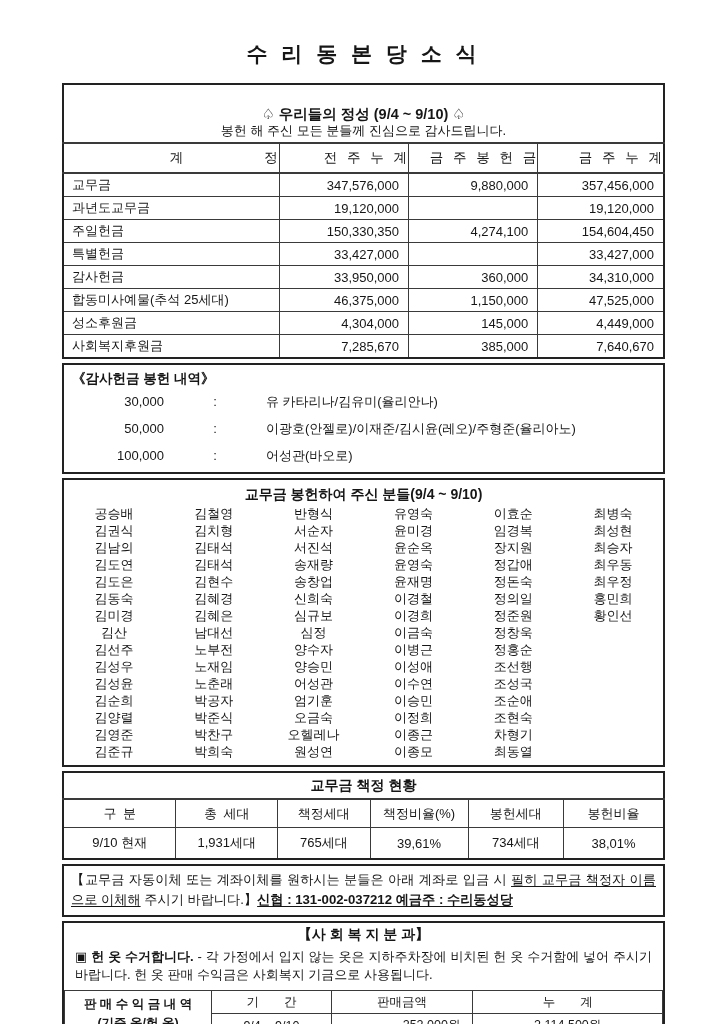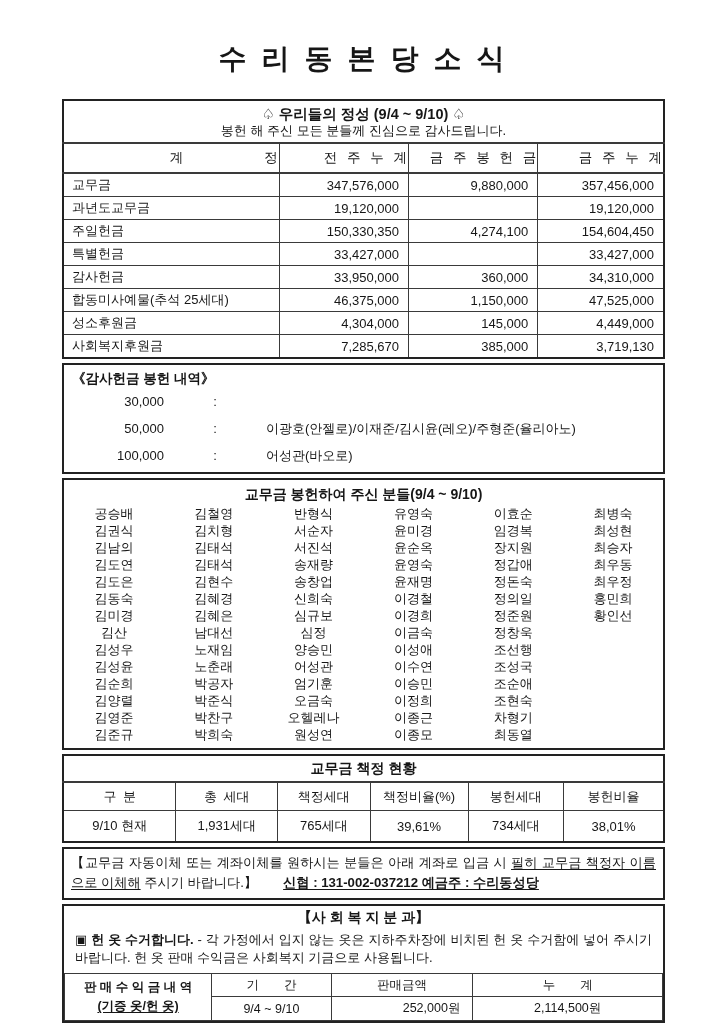--- a/index.html
+++ b/index.html
@@ -4,31 +4,31 @@
 <style>
   html,body{margin:0;padding:0;background:#ffffff;}
   body{
     width:724px;height:1024px;overflow:hidden;
     font-family:"Liberation Sans","DejaVu Sans",sans-serif;
     color:#161616;
   }
   .page{box-sizing:border-box;width:724px;padding:40px 59px 0 62px;}
 
   .doc-title{
-    margin:0 0 21px;text-align:center;
-    font-size:28px;font-weight:bold;letter-spacing:4px;white-space:nowrap;font-family:Liberation Serif, serif;
+    margin:0 0 15px;text-align:center;
+    font-size:21px;font-weight:bold;letter-spacing:4px;white-space:nowrap;
   }
 
   
   .tbl{width:100%;border-collapse:collapse;border:2px solid #222;table-layout:fixed;}
   .tbl th,.tbl td{border:1px solid #3a3a3a;}
   .box{border:2px solid #222;margin-top:4px;box-sizing:border-box;}
 
   
-  .cap{text-align:center;padding:4px 0 3px;border-bottom-width:2px !important;}
+  .cap{text-align:center;padding:20px 0 3px;border-bottom-width:2px !important;}
   .cap-title{font-weight:bold;font-size:14.5px;line-height:18px;}
   .cap-sub{font-size:13px;line-height:16px;}
   .offerings th{
     font-weight:normal;font-size:13.5px;height:26px;
     word-spacing:6px;text-align:right;border-bottom-width:2px !important;
   }
   .offerings tbody td{font-size:13px;height:22px;padding:0 9px;}
   .offerings tbody td.acc{text-align:left;padding-left:8px;}
   .offerings tbody td.num{text-align:right;}
 
@@ -47,21 +47,21 @@
 
   
   .assessment{margin-top:4px;}
   .cap2{text-align:center;font-weight:bold;font-size:14px;height:23px;border-bottom-width:2px !important;}
   .assessment th{font-weight:normal;font-size:13px;height:25px;text-align:center;word-spacing:3px;}
   .assessment tbody td{text-align:center;font-size:13px;height:28px;}
 
   
   .notice{padding:4px 7px 5px;font-size:13.2px;line-height:20px;text-align:justify;}
   .u{text-decoration:underline;text-underline-offset:2px;}
-  .acct{font-weight:bold;margin-left:26px;white-space:nowrap;}
+  .acct{font-weight:bold;white-space:nowrap;}
 
   
   .welfare{margin-top:4px;}
   .welfare-title{text-align:center;font-weight:bold;font-size:14px;line-height:19px;padding-top:2px;}
   .welfare-text{margin:4px;padding:0 7px 2px;font-size:13px;line-height:18px;text-align:justify;}
   .sales{width:100%;border-collapse:collapse;table-layout:fixed;}
   .sales th,.sales td{border:1px solid #3a3a3a;font-size:12.5px;}
   .sales th{font-weight:normal;height:20px;text-align:center;}
   .sales td{height:21px;}
   .sales .sales-h1{text-align:center;vertical-align:middle;}
@@ -137,31 +137,32 @@
         <tr>
           <td class="acc">성소후원금</td>
           <td class="num">4,304,000</td>
           <td class="num">145,000</td>
           <td class="num">4,449,000</td>
         </tr>
         <tr>
           <td class="acc">사회복지후원금</td>
           <td class="num">7,285,670</td>
           <td class="num">385,000</td>
-          <td class="num">3,719,130</td>
+          <td class="num">7,640,670</td>
         </tr>
       </tbody>
   </table>
 
   <div class="box thanks">
     <div class="thanks-title">《감사헌금 봉헌 내역》</div>
     <div id="thanks-items">
         <div class="thanks-line">
           <span class="thanks-amt">30,000</span>
           <span class="thanks-colon">:</span>
+          <span>유 카타리나/김유미(율리안나)</span>
         </div>
         <div class="thanks-line">
           <span class="thanks-amt">50,000</span>
           <span class="thanks-colon">:</span>
           <span>이광호(안젤로)/이재준/김시윤(레오)/주형준(율리아노)</span>
         </div>
         <div class="thanks-line">
           <span class="thanks-amt">100,000</span>
           <span class="thanks-colon">:</span>
           <span>어성관(바오로)</span>
@@ -231,20 +232,28 @@
           </tr>
           <tr>
             <td>김산</td>
             <td>남대선</td>
             <td>심정</td>
             <td>이금숙</td>
             <td>정창욱</td>
             <td></td>
           </tr>
           <tr>
+            <td>김선주</td>
+            <td>노부전</td>
+            <td>양수자</td>
+            <td>이병근</td>
+            <td>정홍순</td>
+            <td></td>
+          </tr>
+          <tr>
             <td>김성우</td>
             <td>노재임</td>
             <td>양승민</td>
             <td>이성애</td>
             <td>조선행</td>
             <td></td>
           </tr>
           <tr>
             <td>김성윤</td>
             <td>노춘래</td>

